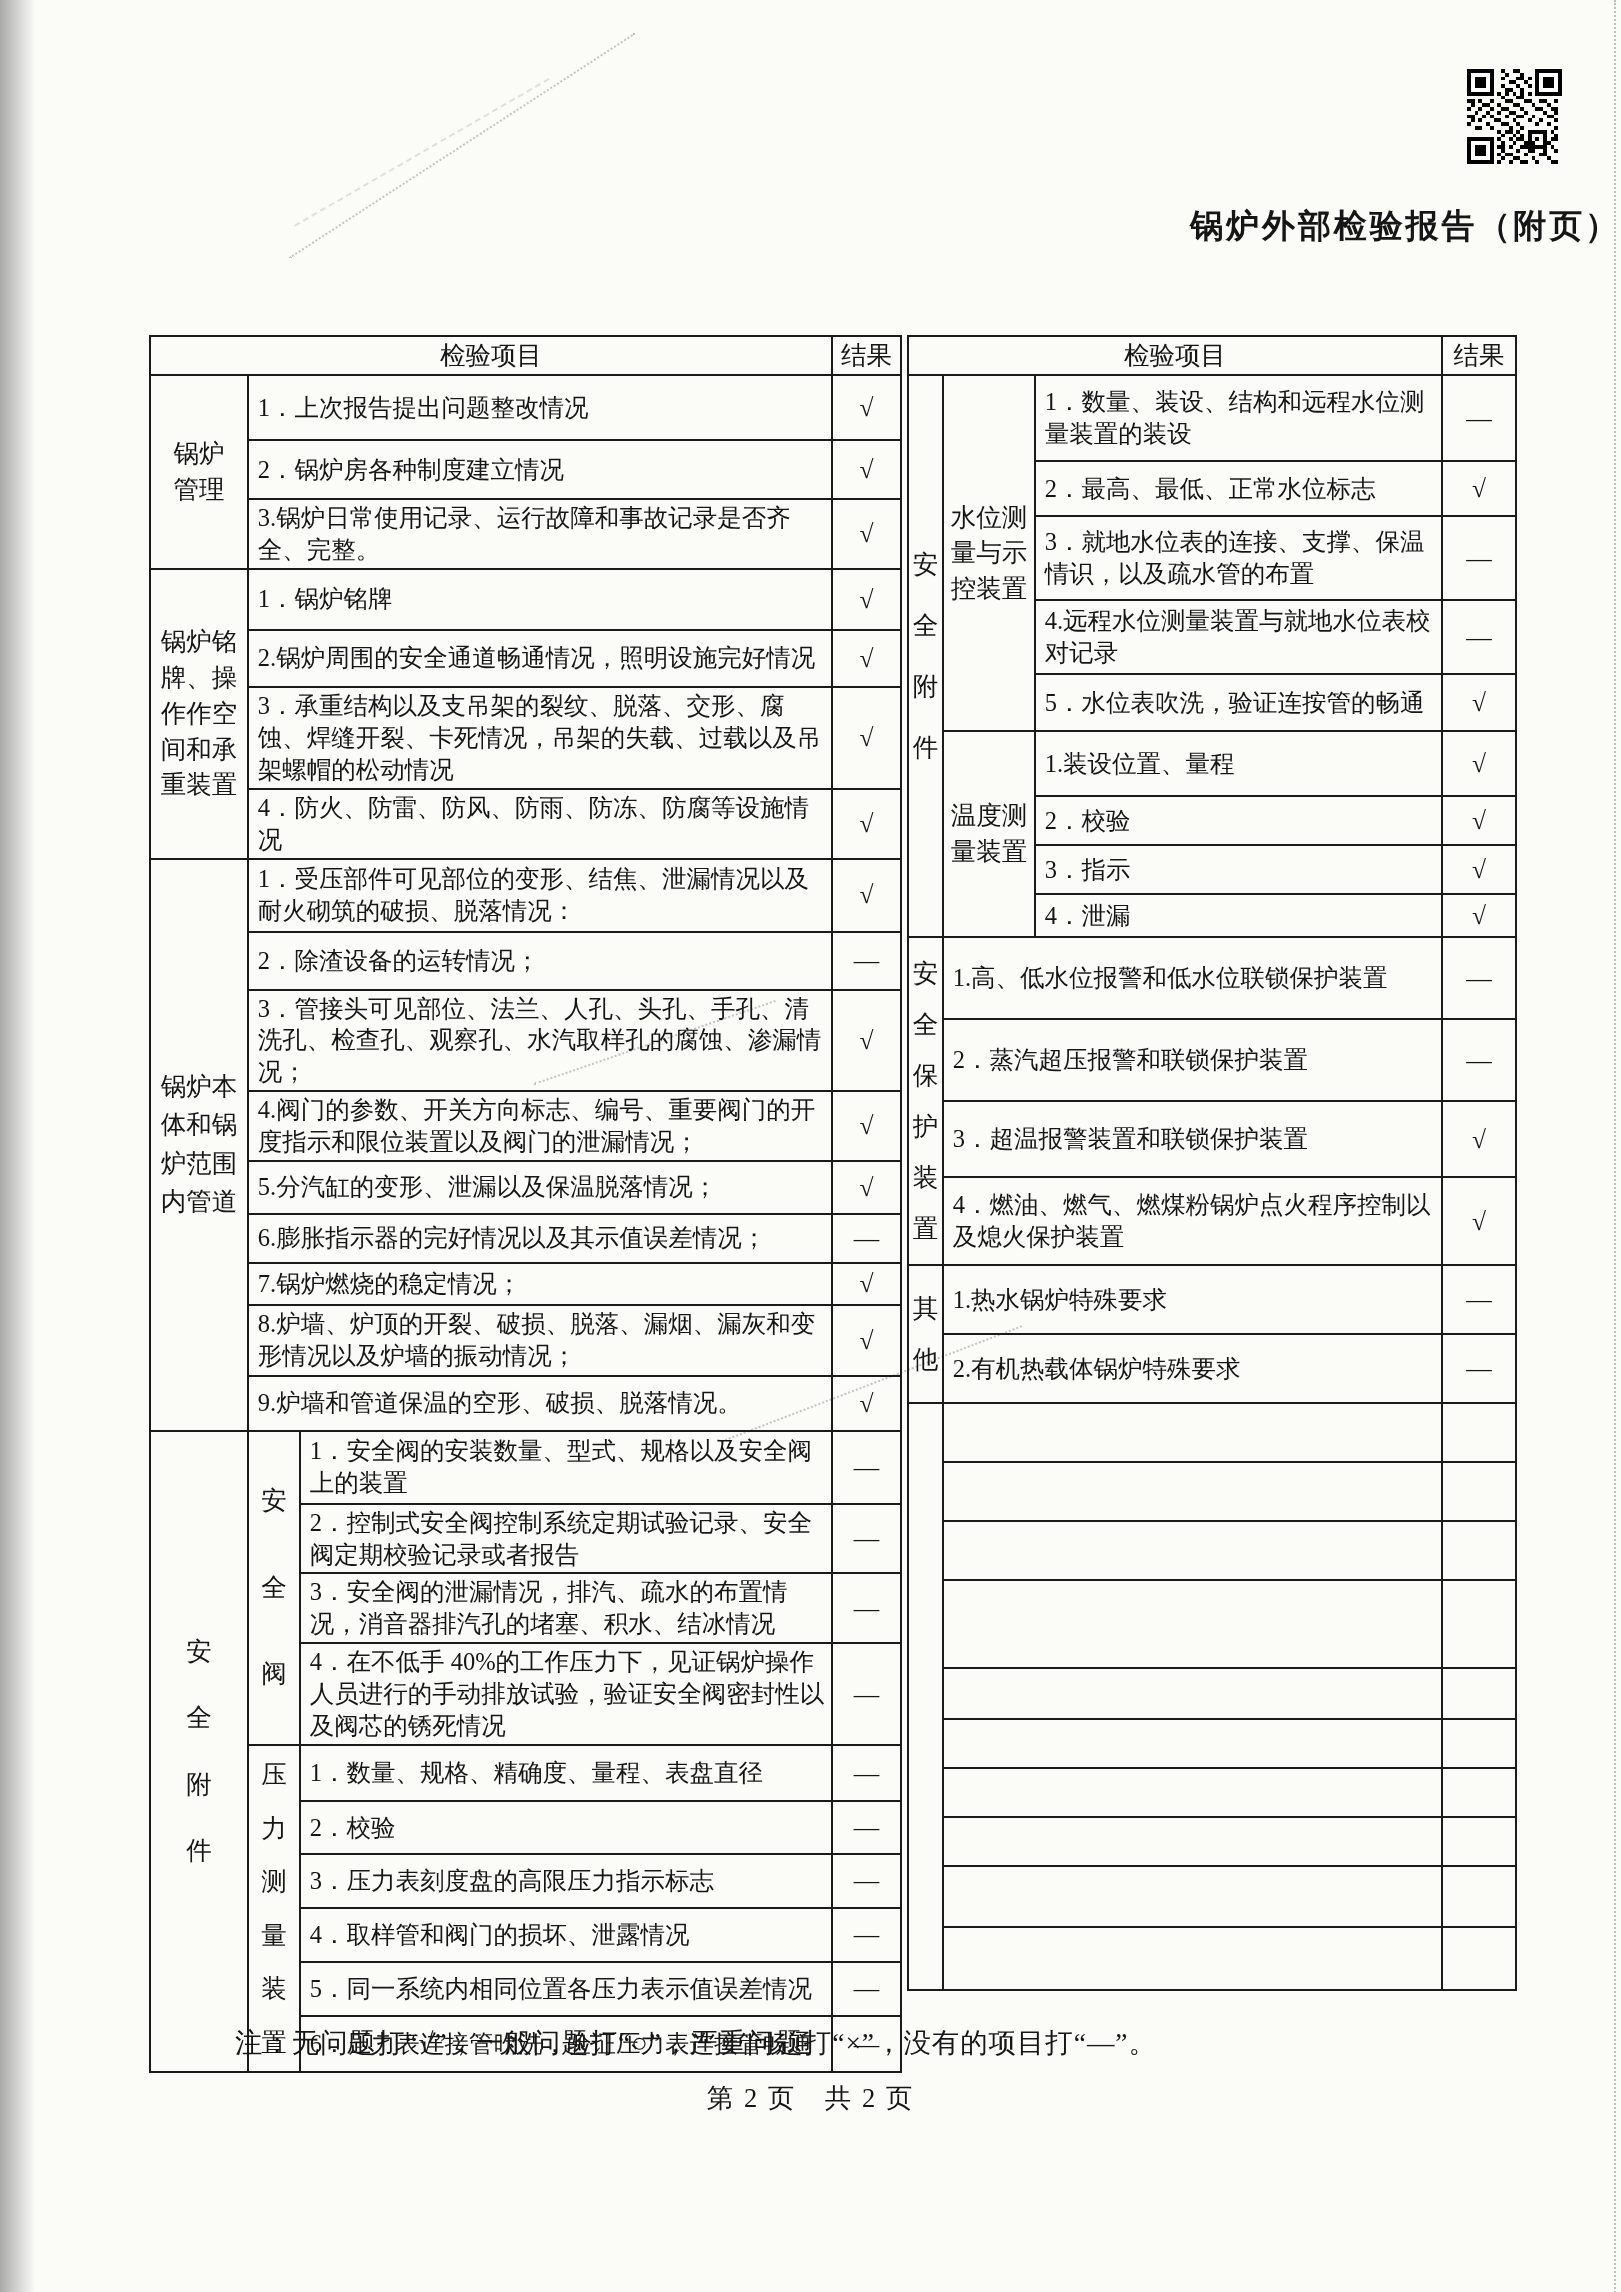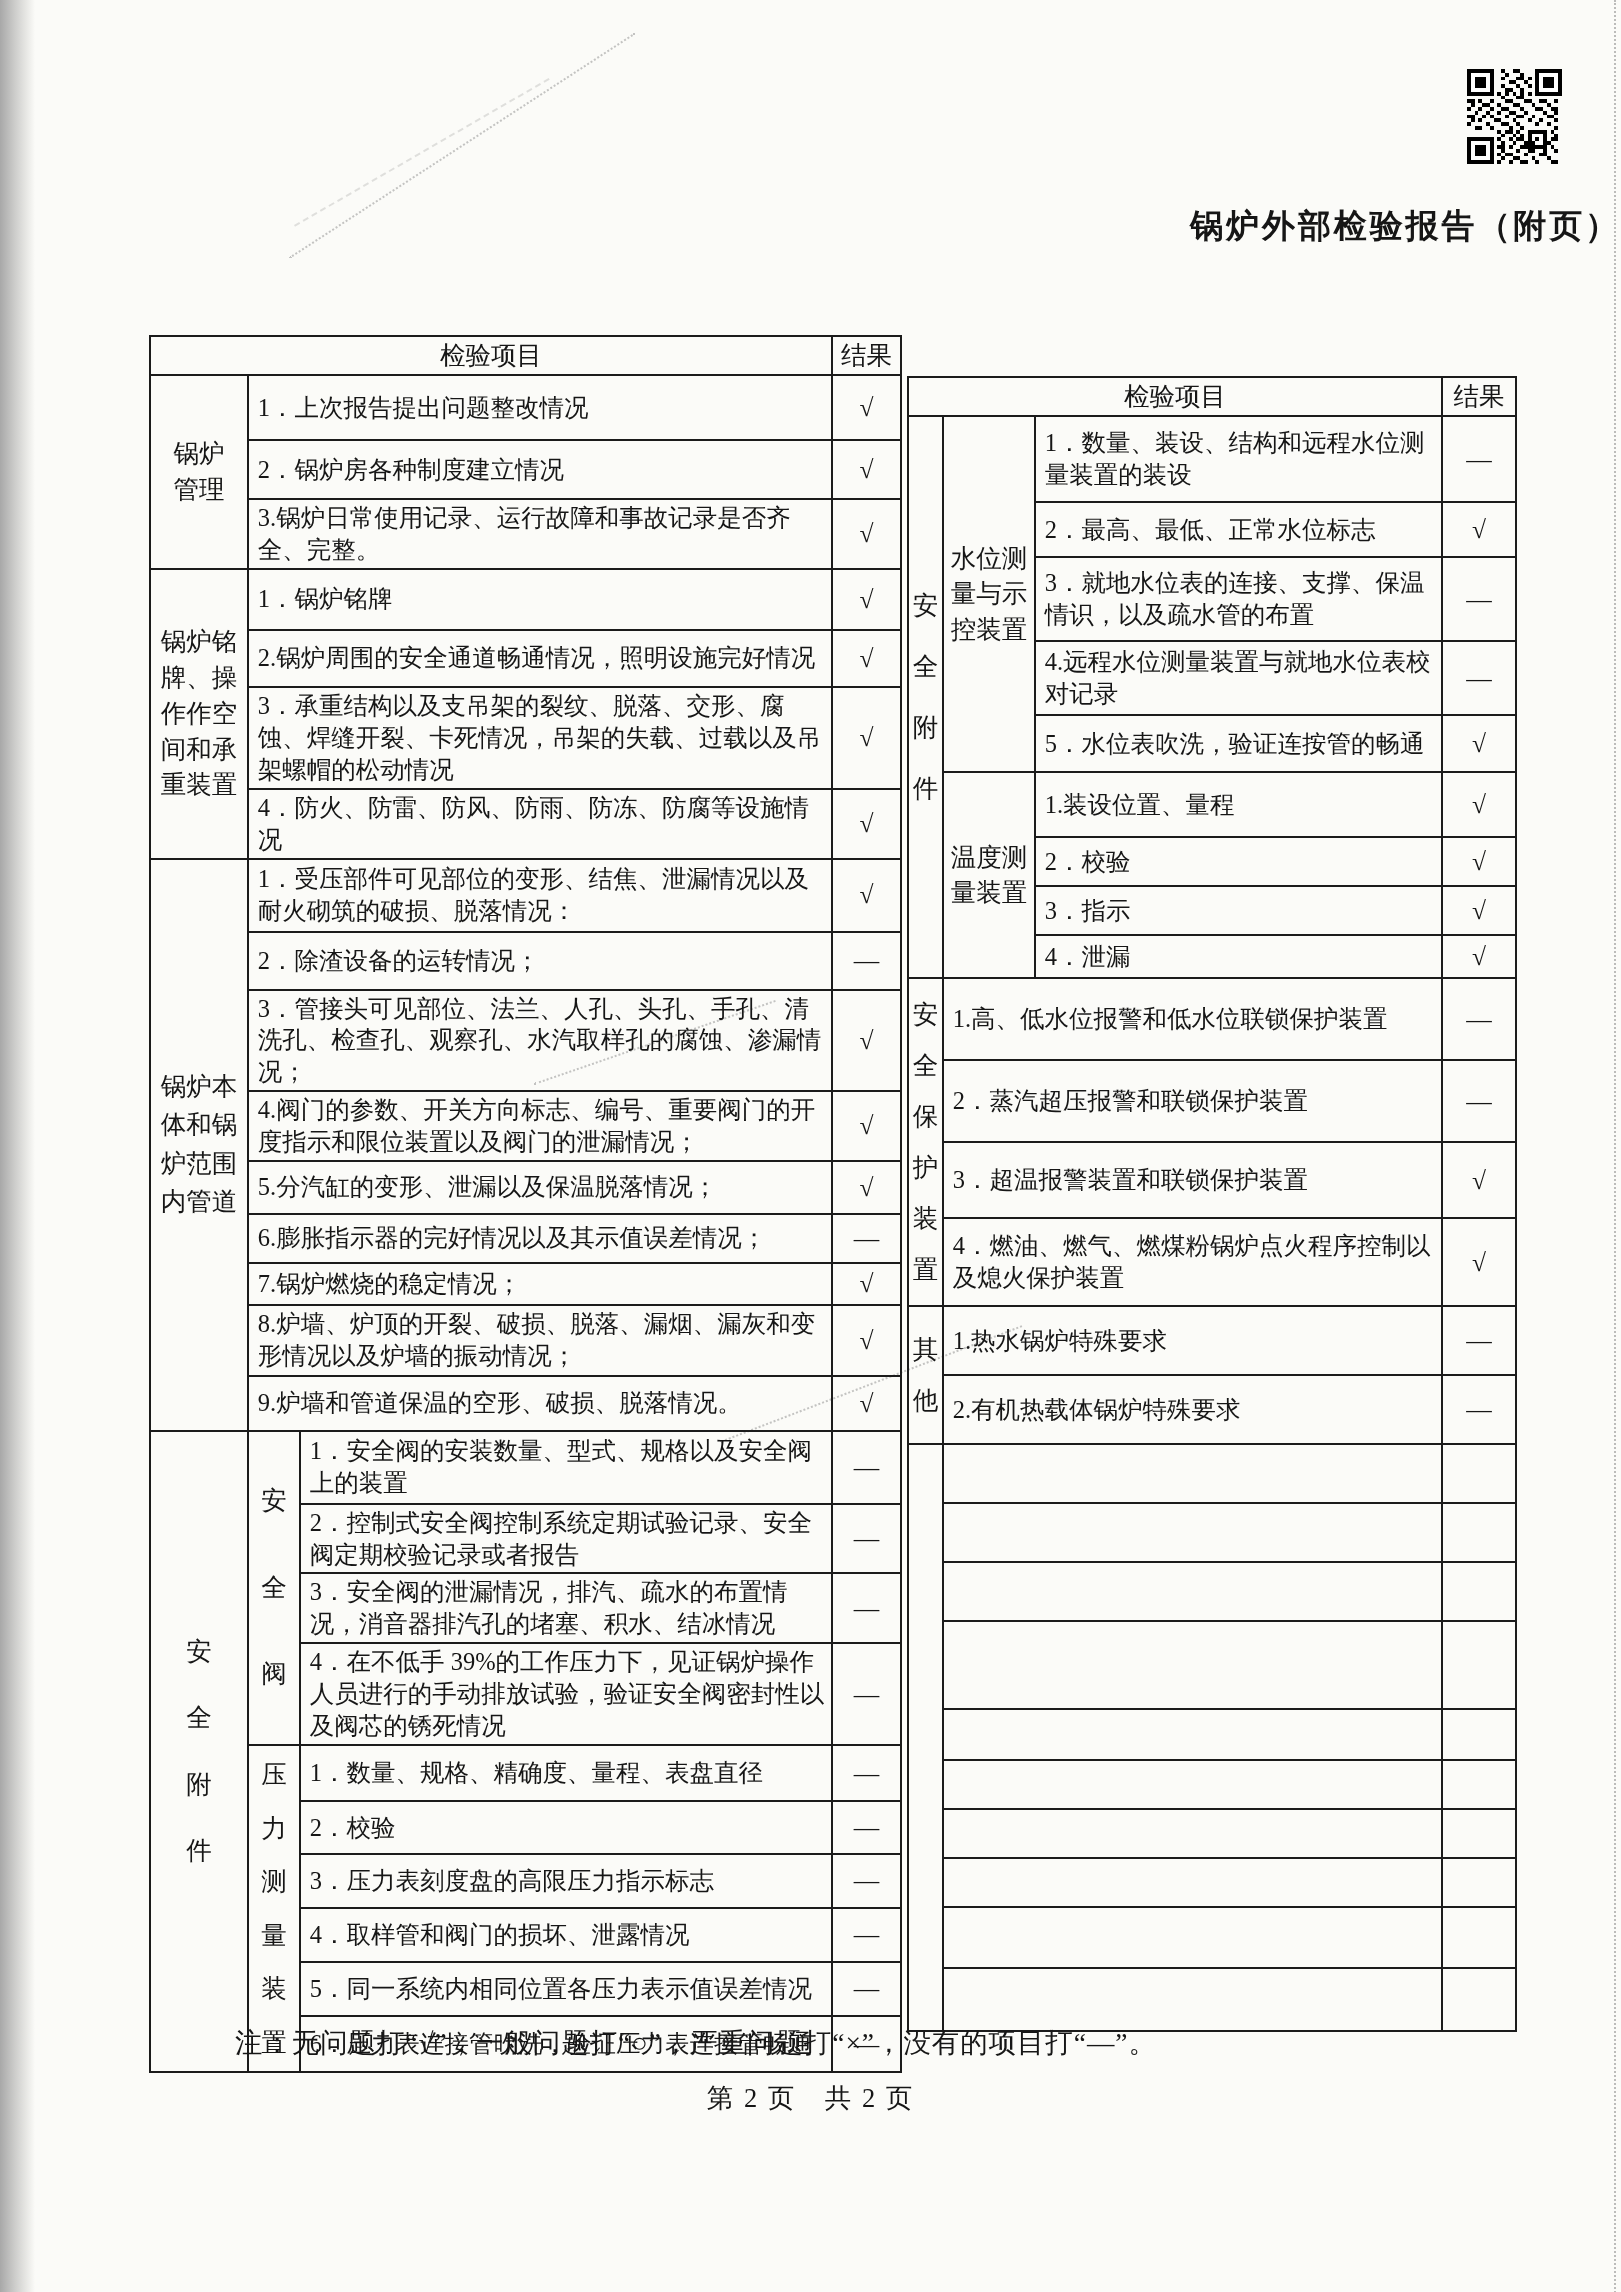--- a/index.html
+++ b/index.html
@@ -15,21 +15,21 @@
   }
   .scan-edge-right {
     position:absolute; right:4.9px; top:0; bottom:0; width:0;
     border-left:2px dotted rgba(110,110,110,.45);
   }
   .title {
     position:absolute; top:204px; left:0; width:100%;
     text-align:right; font-size:33px; font-weight:bold; letter-spacing:2.9px; margin:0;
   }
   .qr { position:absolute; left:1467px; top:69px; width:95px; height:95px; }
-  .tables { position:absolute; left:149px; top:335px; display:flex; align-items:center; }
+  .tables { position:absolute; left:149px; top:335px; display:flex; align-items:flex-start; }
   table { border-collapse:collapse; table-layout:fixed; border:2.9px solid #1b1b1b; background:transparent; }
   table.t-left  { width:751px; }
   table.t-right { width:608px; margin-left:4.9px; }
   td { border:2px solid #1b1b1b; font-size:24.5px; line-height:1.3; padding:2px 5.9px 2px 8.8px; overflow:hidden; vertical-align:middle; }
   td.hdr { text-align:center; font-size:25.5px; padding:2px; font-weight:normal; }
   td.cat { text-align:center; white-space:pre-line; font-size:25.5px; padding:2px; line-height:1.4;margin-left:32px; }
   td.cat.lh15 { line-height:1.5; }
   td.cat.v20 { line-height:2.0; }
   td.cat.v21 { line-height:2.1; }
   td.cat.v24 { line-height:2.4; }
@@ -181,21 +181,21 @@
     </tr>
     <tr style="height:69px">
       <td>2．控制式安全阀控制系统定期试验记录、安全阀定期校验记录或者报告</td>
       <td class="res">—</td>
     </tr>
     <tr style="height:69px">
       <td>3．安全阀的泄漏情况，排汽、疏水的布置情况，消音器排汽孔的堵塞、积水、结冰情况</td>
       <td class="res">—</td>
     </tr>
     <tr style="height:102px">
-      <td>4．在不低手 39%的工作压力下，见证锅炉操作人员进行的手动排放试验，验证安全阀密封性以及阀芯的锈死情况</td>
+      <td>4．在不低手 40%的工作压力下，见证锅炉操作人员进行的手动排放试验，验证安全阀密封性以及阀芯的锈死情况</td>
       <td class="res">—</td>
     </tr>
     <tr style="height:55px">
       <td class="cat v21" rowspan="6">压
 力
 测
 量
 装
 置</td>
       <td>1．数量、规格、精确度、量程、表盘直径</td>

